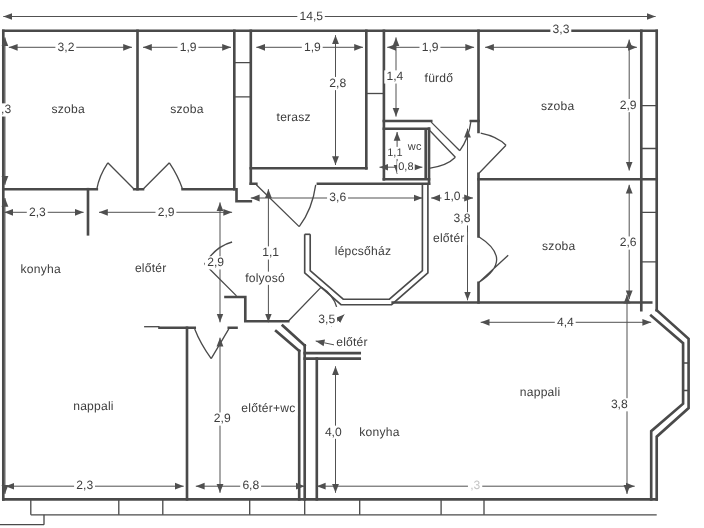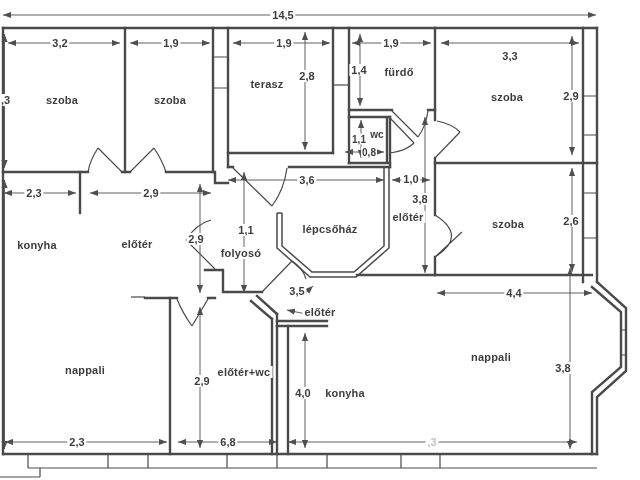--- a/index.html
+++ b/index.html
@@ -4,21 +4,21 @@
 <style>
   html,body{margin:0;padding:0;background:#fff;}
   .canvas{
     position:relative;width:640px;height:480px;background:#ffffff;
     overflow:hidden;font-family:"Liberation Sans",sans-serif;
   }
   .canvas svg{position:absolute;left:0;top:0;}
   .lbl{
     position:absolute;transform:translate(-50%,-50%);
     font-size:11px;line-height:1.1;color:#3d3d3d;background:#ffffff;
-    padding:0 2px;white-space:nowrap;font-weight:bold;
+    padding:0 2px;white-space:nowrap;
   }
   .room{letter-spacing:0.2px;}
   .small{font-size:10px;padding:0 1px;}
   .faint{color:#c4c4c4;}
   .edge{transform:translateY(-50%);left:0;padding:0 1px;}
 </style>
 </head>
 <body>
 
 <div class="canvas">
@@ -137,42 +137,42 @@
   </g>
 
   <g stroke="#4f4f4f" stroke-width="0.9" fill="none" marker-end="url(#arw)">
     <path d="M301,297 L313,286"></path>
     <path d="M306,314 L287,310"></path>
   </g>
 </svg>
 
 <div class="lbl room" style="left:62px;top:100px">szoba</div>
 <div class="lbl room" style="left:170px;top:100px">szoba</div>
-<div class="lbl room" style="left:267px;top:84px">terasz</div>
+<div class="lbl room" style="left:267px;top:107px">terasz</div>
 <div class="lbl room" style="left:399px;top:72px">fürdő</div>
 <div class="lbl room small" style="left:377px;top:134px">wc</div>
 <div class="lbl room" style="left:507px;top:97px">szoba</div>
 <div class="lbl room" style="left:508px;top:224px">szoba</div>
 <div class="lbl room" style="left:37px;top:245px">konyha</div>
 <div class="lbl room" style="left:137px;top:244px">előtér</div>
 <div class="lbl room" style="left:241px;top:253px">folyosó</div>
 <div class="lbl room" style="left:330px;top:229px">lépcsőház</div>
 <div class="lbl room" style="left:408px;top:217px">előtér</div>
 <div class="lbl room" style="left:320px;top:312px">előtér</div>
 <div class="lbl room" style="left:85px;top:370px">nappali</div>
 <div class="lbl room" style="left:244px;top:372px">előtér+wc</div>
 <div class="lbl room" style="left:345px;top:393px">konyha</div>
 <div class="lbl room" style="left:491px;top:357px">nappali</div>
 
 <div class="lbl" style="left:283px;top:15px">14,5</div>
 <div class="lbl" style="left:60px;top:43px">3,2</div>
 <div class="lbl" style="left:171px;top:43px">1,9</div>
 <div class="lbl" style="left:284px;top:43px">1,9</div>
 <div class="lbl" style="left:391px;top:43px">1,9</div>
-<div class="lbl" style="left:510px;top:56px">3,3</div>
+<div class="lbl" style="left:510px;top:27px">3,3</div>
 <div class="lbl" style="left:307px;top:76px">2,8</div>
 <div class="lbl" style="left:359px;top:70px">1,4</div>
 <div class="lbl" style="left:571px;top:96px">2,9</div>
 <div class="lbl small" style="left:359px;top:139px">1,1</div>
 <div class="lbl small" style="left:369px;top:152px">0,8</div>
 <div class="lbl" style="left:34px;top:193px">2,3</div>
 <div class="lbl" style="left:151px;top:193px">2,9</div>
 <div class="lbl" style="left:307px;top:180px">3,6</div>
 <div class="lbl" style="left:411px;top:179px">1,0</div>
 <div class="lbl" style="left:420px;top:199px">3,8</div>

